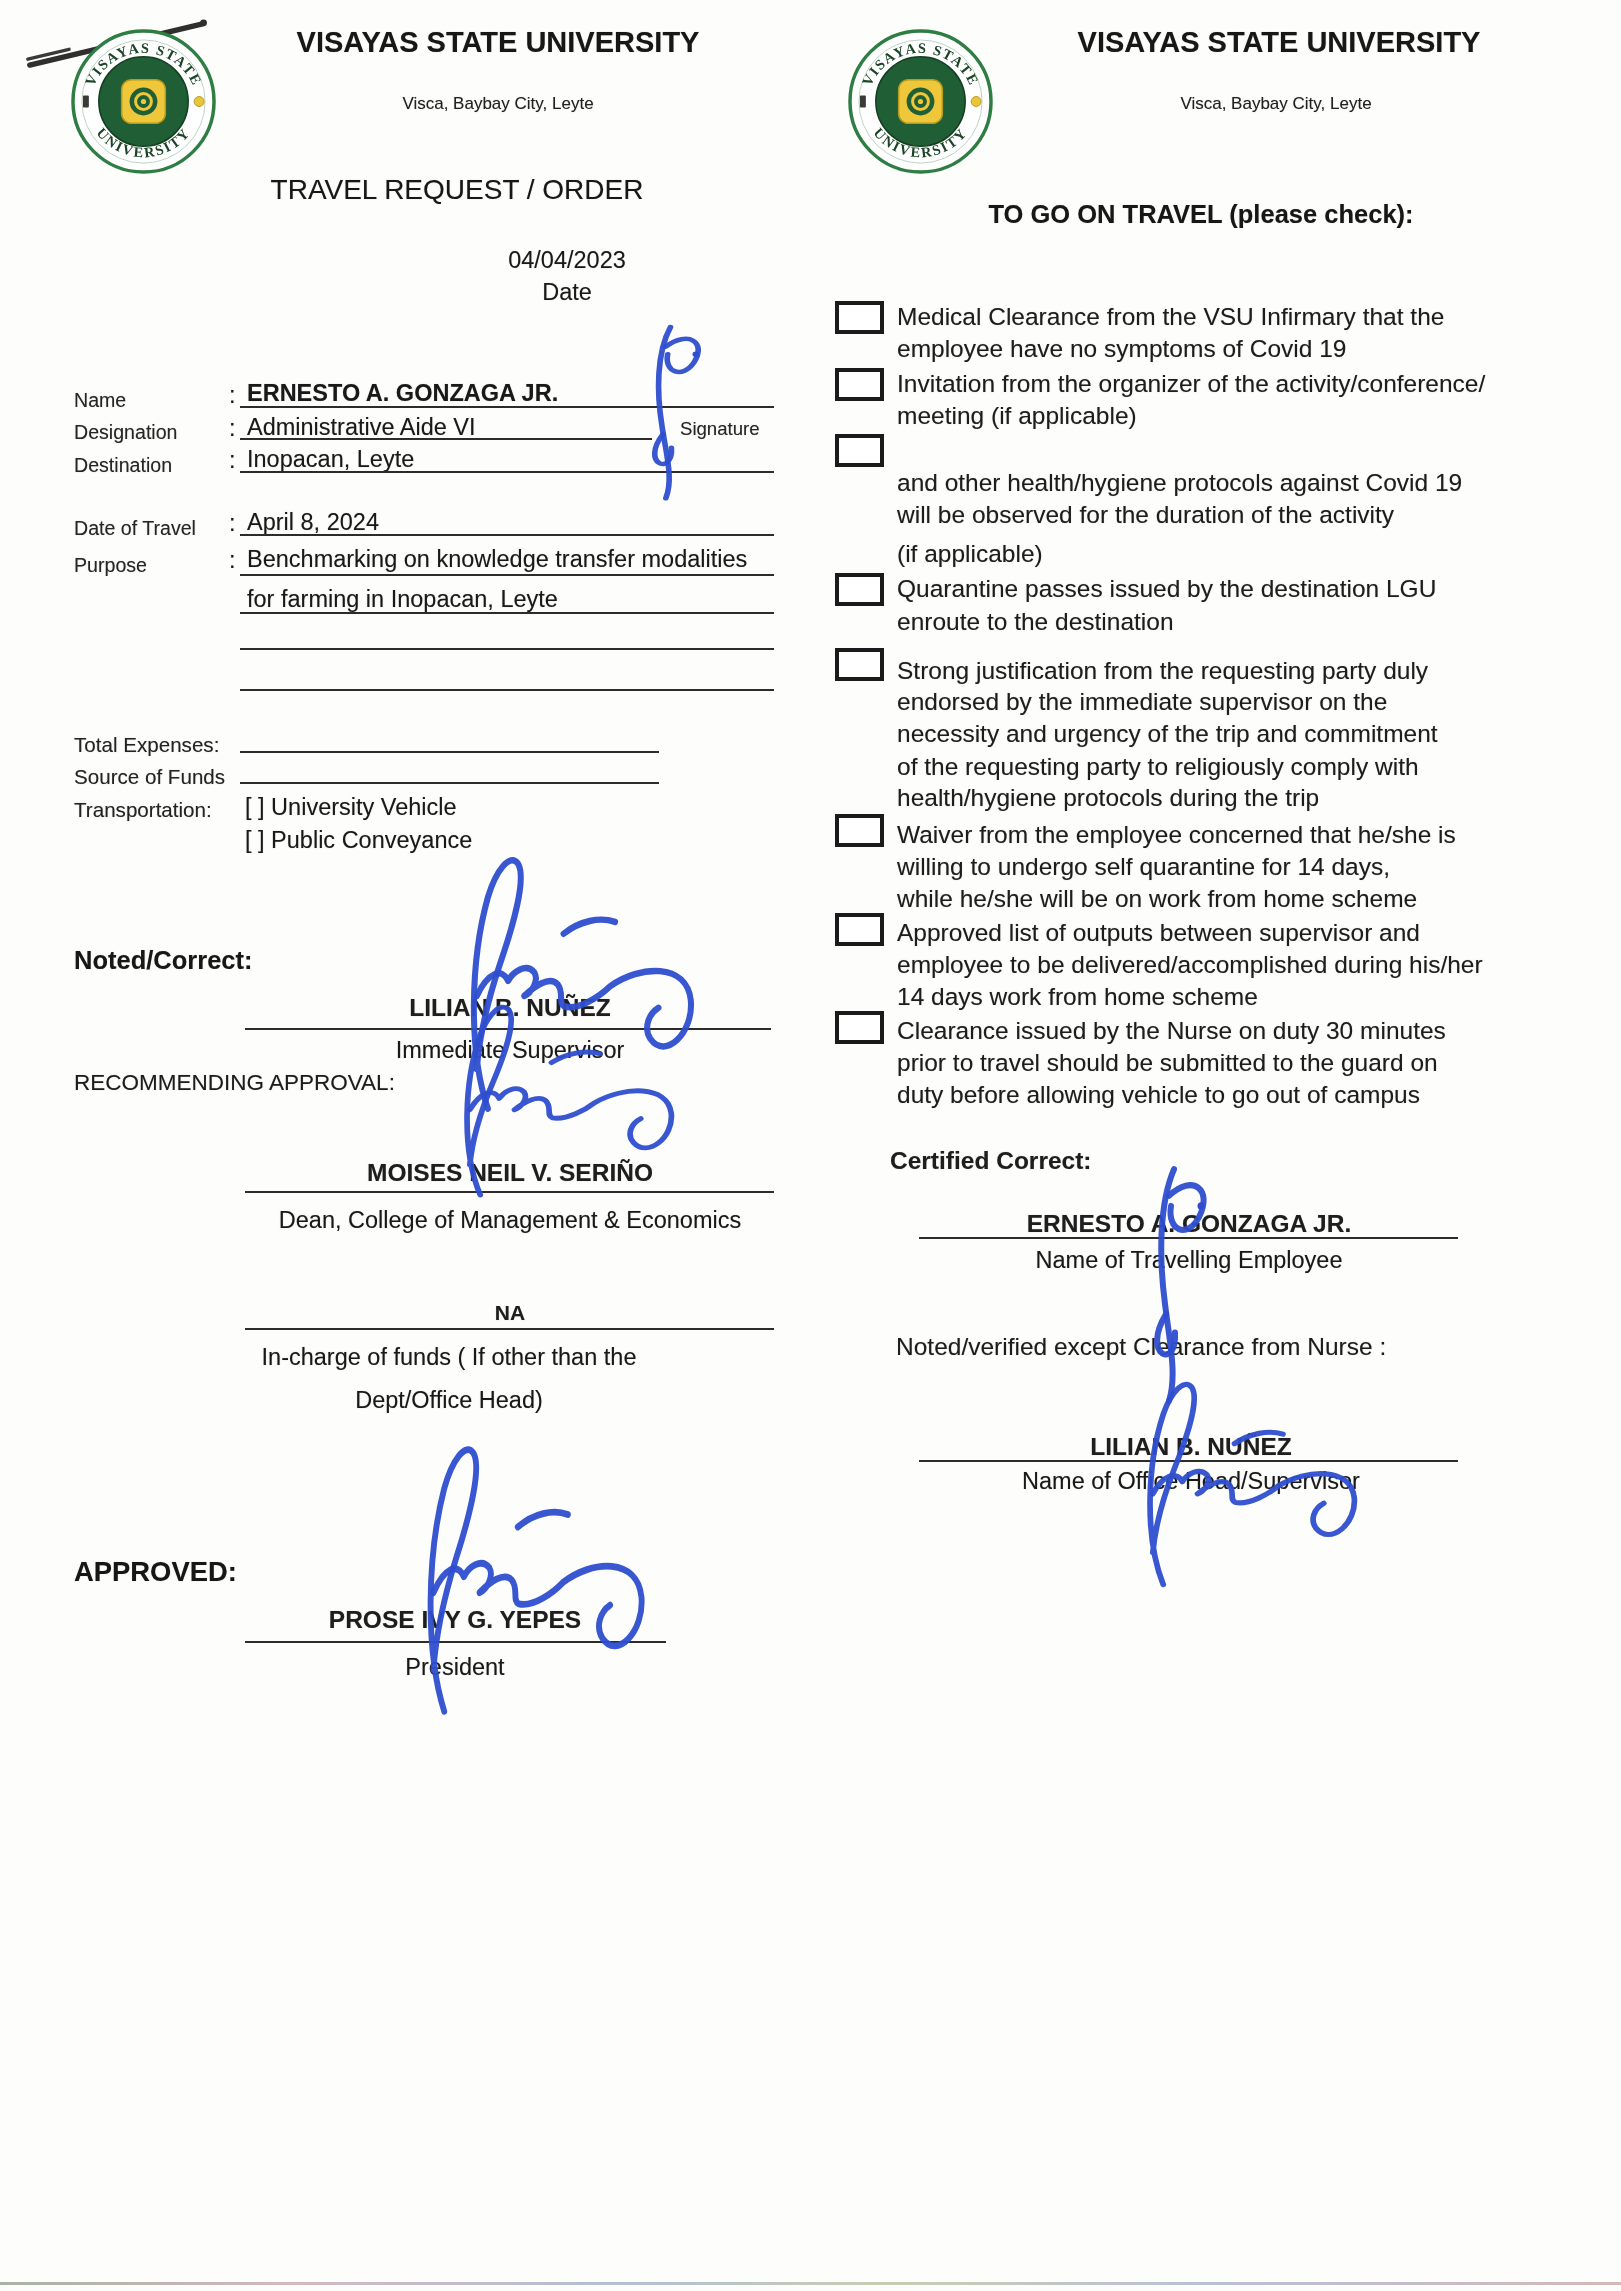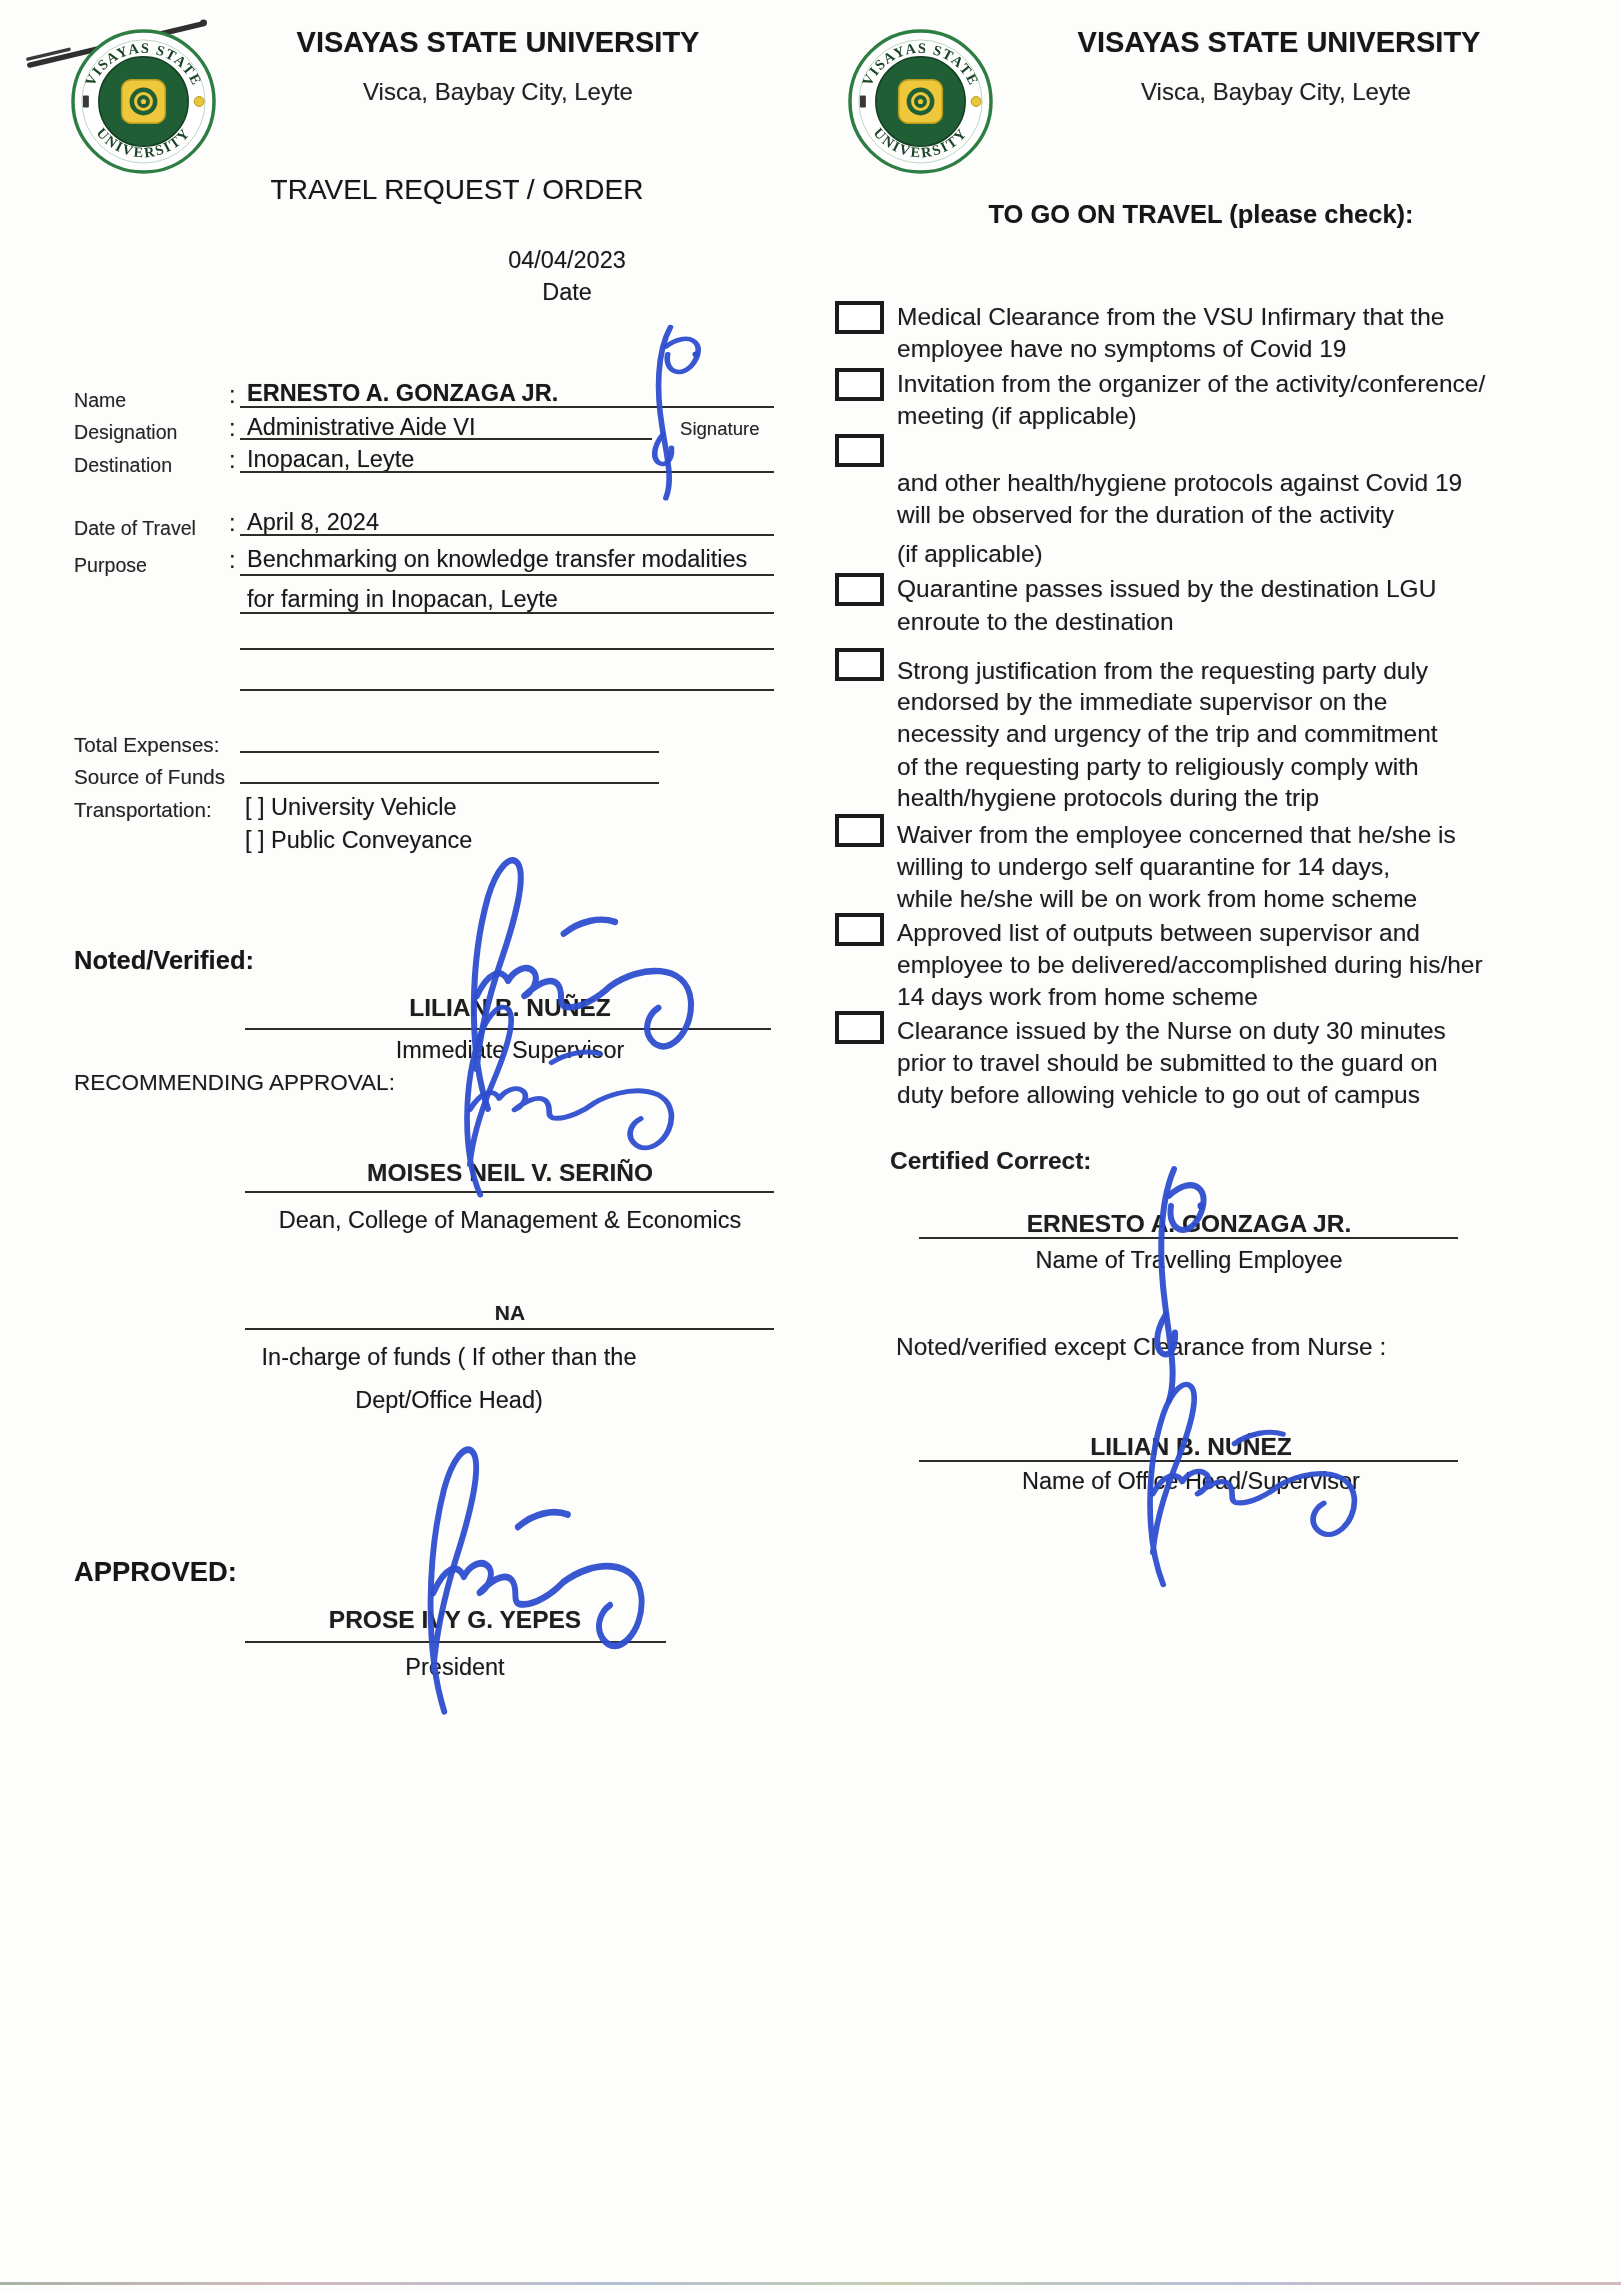--- a/index.html
+++ b/index.html
@@ -8,21 +8,21 @@
     background:#fdfdfb;overflow:hidden;
     font-family:"Liberation Sans", sans-serif;color:#1e1e1e;
   }
   .abs{position:absolute;white-space:nowrap;}
   .ctr{transform:translateX(-50%);text-align:right;}
   .b{font-weight:700;}
   .soft{text-shadow:0 0 1px rgba(40,40,40,.35);}
   .uline{position:absolute;height:0;border-top:2.3px solid #2e2c29;}
   .cbox{position:absolute;width:49px;height:33px;border:4.9px solid #1b1b1b;background:#fff;box-sizing:border-box;}
   .h1{font-size:29px;font-weight:700;color:#171717;}
-  .h2{font-size:24px;color:#222;}
+  .h2{font-size:17px;color:#222;margin-top:16px;}
   .ft{font-size:25.5px;font-weight:700;color:#171717;}
   .lbl{font-size:19.6px;color:#262626;}
   .val{font-size:23.5px;color:#191919;}
   .cl{font-size:24.5px;color:#1d1d1d;}
   .sig{position:absolute;}
   .sig path{fill:none;stroke:#2e4ecf;stroke-width:6;stroke-linecap:round;stroke-linejoin:round;opacity:.95;}
   .sealtxt{font-family:"Liberation Serif", serif;font-weight:700;fill:#1c4427;}
   #scanline{position:absolute;left:0;top:2282px;width:1621px;height:2.9px;
     background:linear-gradient(90deg,#93a08f 0%,#c9a8b2 18%,#9fb0c9 38%,#b8c2a0 55%,#a8b0cf 75%,#c9a8a8 100%);opacity:.8;}
 </style>
@@ -92,21 +92,21 @@
   <div class="uline" style="left:240px;top:689px;width:534px"></div>
 
   <div class="abs soft" style="left:74px;top:733px;font-size:20.6px;color:#242424">Total Expenses:</div>
   <div class="uline" style="left:240px;top:751px;width:419px"></div>
   <div class="abs soft" style="left:74px;top:765px;font-size:20.6px;color:#242424">Source of Funds</div>
   <div class="uline" style="left:240px;top:782px;width:419px"></div>
   <div class="abs soft" style="left:74px;top:798px;font-size:20.6px;color:#242424">Transportation:</div>
   <div class="abs val soft" style="left:245px;top:794px">[ ] University Vehicle</div>
   <div class="abs val soft" style="left:245px;top:827px">[ ] Public Conveyance</div>
 
-  <div class="abs ft soft" style="left:74px;top:946px">Noted/Verified:</div>
+  <div class="abs ft soft" style="left:74px;top:946px">Noted/Correct:</div>
   <div class="abs ctr b soft" style="left:510px;top:994px;font-size:24.5px">LILIAN B. NUÑEZ</div>
   <div class="uline" style="left:245px;top:1028px;width:526px"></div>
   <div class="abs ctr val soft" style="left:510px;top:1037px">Immediate Supervisor</div>
 
   <div class="abs soft" style="left:74px;top:1070px;font-size:22.5px;color:#1d1d1d">RECOMMENDING APPROVAL:</div>
   <div class="abs ctr b soft" style="left:510px;top:1159px;font-size:24.5px">MOISES NEIL V. SERIÑO</div>
   <div class="uline" style="left:245px;top:1191px;width:529px"></div>
   <div class="abs ctr val soft" style="left:510px;top:1207px">Dean, College of Management &amp; Economics</div>
 
   <div class="abs ctr b soft" style="left:510px;top:1301px;font-size:21px">NA</div>

